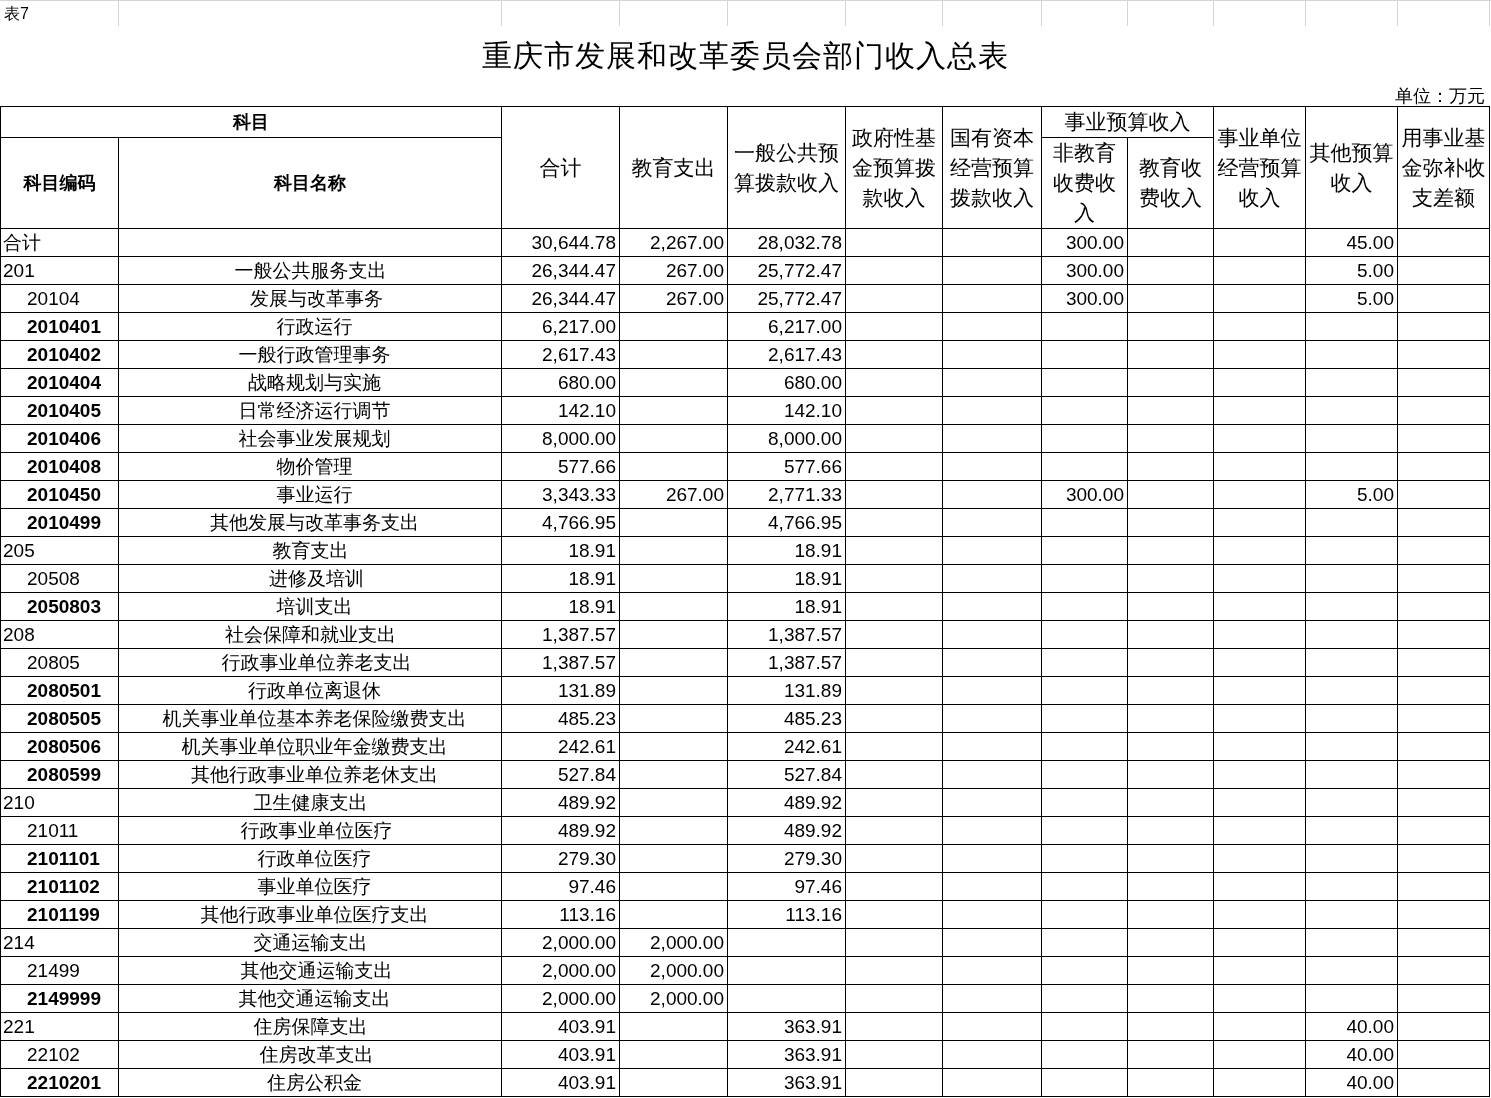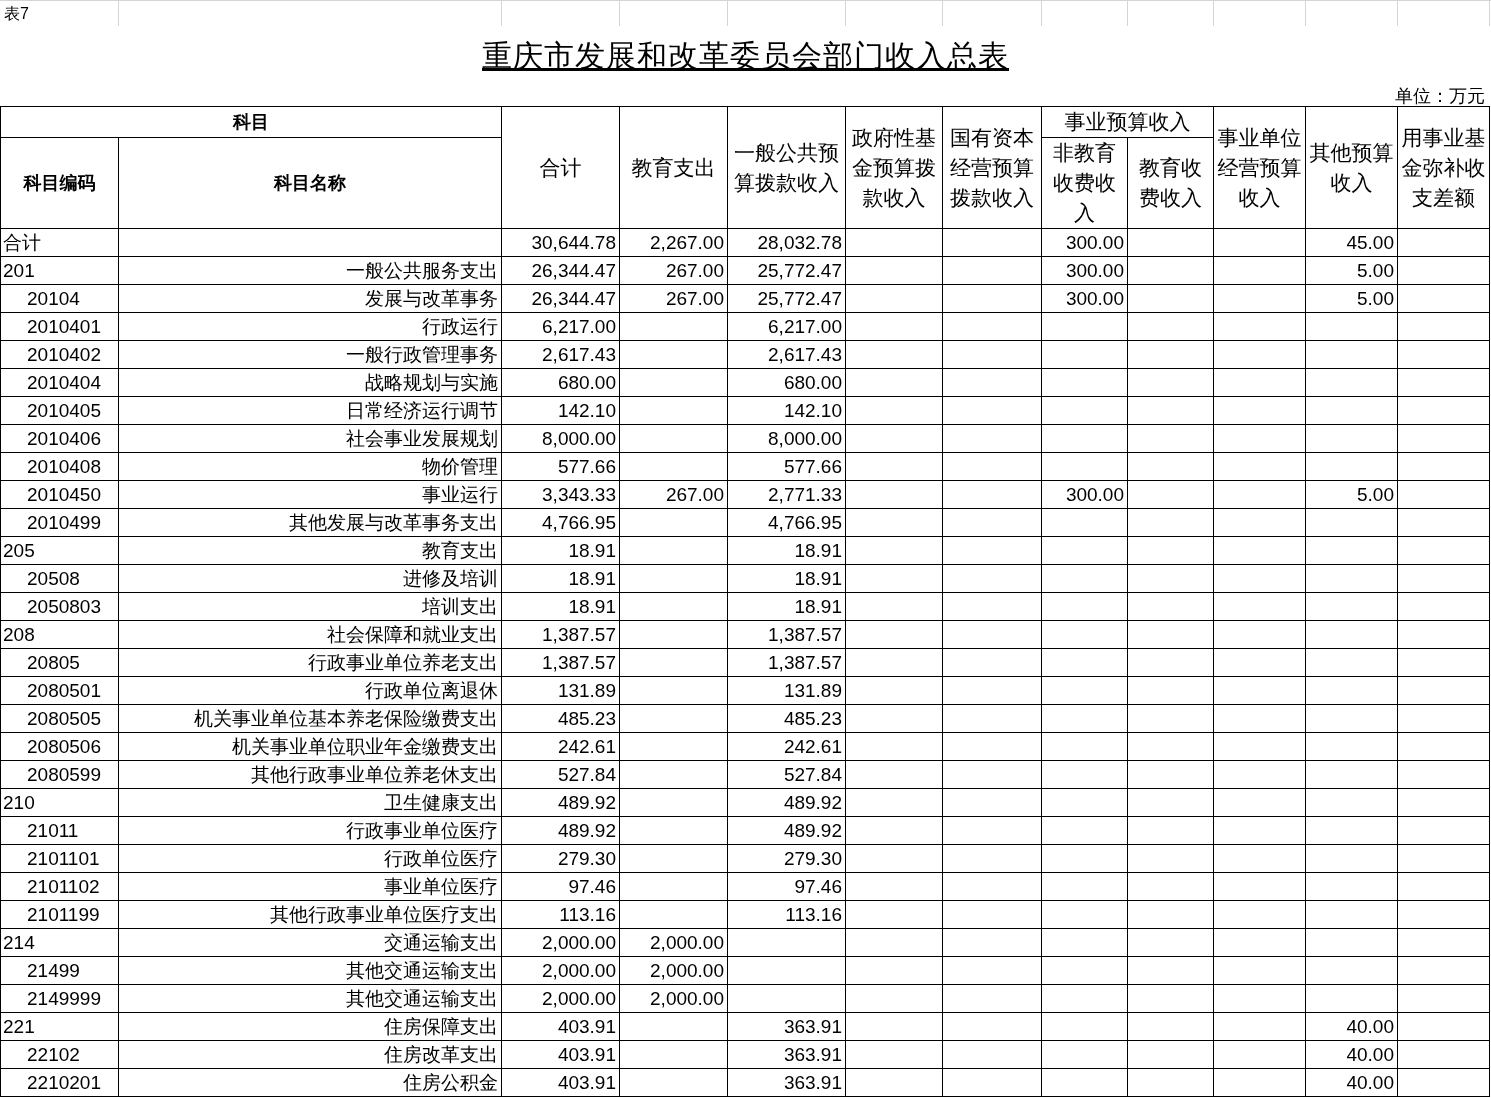--- a/index.html
+++ b/index.html
@@ -3,34 +3,34 @@
 <meta charset="utf-8">
 <style>
   html, body { margin:0; padding:0; background:#ffffff; }
   body { width:1491px; height:1098px; position:relative; overflow:hidden;
          font-family:"Liberation Sans","DejaVu Sans",sans-serif; color:#000; }
   .grid-top { position:absolute; left:0; top:0; width:1491px; height:26px; }
   .grid-top .gl { position:absolute; top:0; height:26px; border-left:1px solid #d4d4d4; }
   .grid-top .gh { position:absolute; top:0; left:0; width:1491px; border-top:1px solid #d4d4d4; }
   .table-label { position:absolute; left:4px; top:4px; font-size:16px; }
   .title { position:absolute; left:0; top:36px; width:1491px; text-align:center;
-           font-family:"DejaVu Serif","Liberation Serif",serif; font-size:30px; letter-spacing:1px;text-decoration:underline; }
+           font-family:"DejaVu Serif","Liberation Serif",serif; font-size:30px; letter-spacing:1px; }
   .unit { position:absolute; right:6px; top:84px; font-size:18px; }
   table { position:absolute; left:0; top:106px; border-collapse:collapse; table-layout:fixed; }
   td, th { border:1px solid #000; padding:0 3px; font-weight:normal; overflow:hidden; white-space:nowrap; }
   th { font-size:21px; line-height:30px; text-align:center; white-space:normal;
        font-family:"DejaVu Serif","Liberation Serif",serif; }
   th.small { font-size:18px; font-weight:bold; font-family:"DejaVu Sans",sans-serif;text-align:center; }
   tr.data td { height:27px; font-size:19px; }
   td.num { text-align:right; }
   td.code { text-align:left; }
-  td.name { text-align:right; }
+  td.name { text-align:center; }
   .lvl1 { padding-left:2px; }
   .lvl2 { padding-left:26px; }
-  .lvl3 { padding-left:26px; }
+  .lvl3 { padding-left:26px;font-weight:bold; }
   .nlvl1 { padding-left:4px; }
   .nlvl2 { padding-left:16px; }
   .nlvl3 { padding-left:12px; }
 </style>
 </head>
 <body>
 
 <div class="grid-top">
   <div class="gh"></div>
   <div class="gl" style="left:118px"></div>

